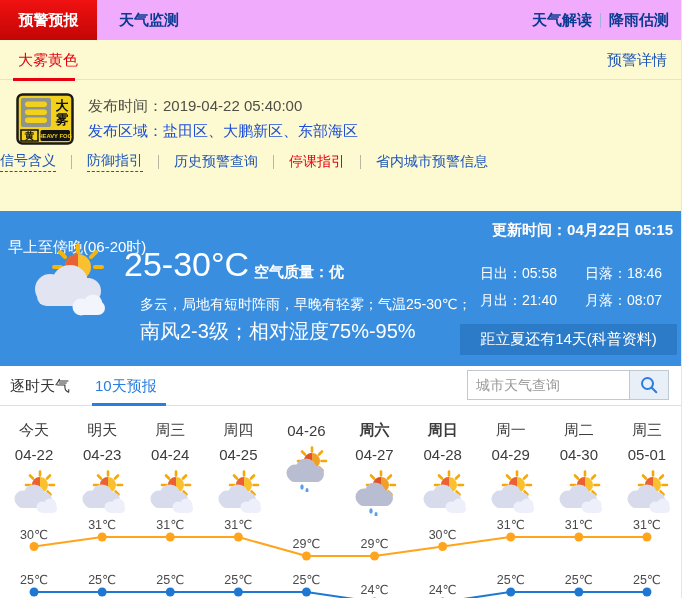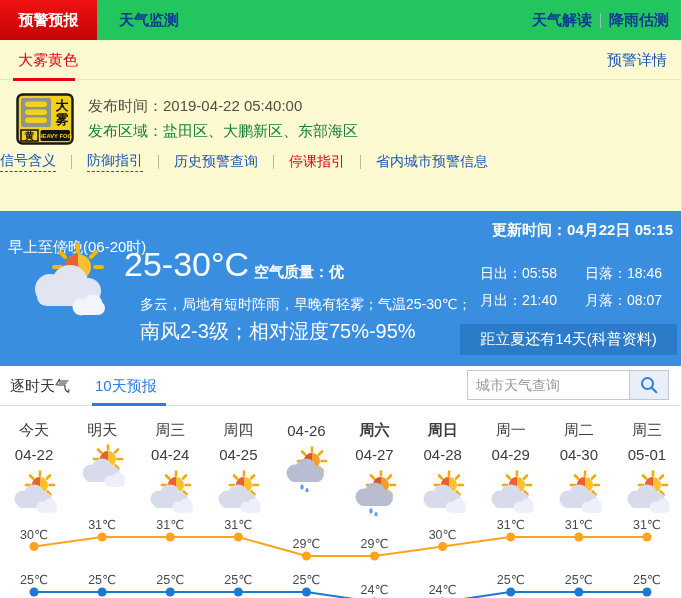--- a/index.html
+++ b/index.html
@@ -1,34 +1,34 @@
 <!DOCTYPE html>
 <html><head>
 <meta charset="utf-8">
 <style>
   html,body { margin:0; padding:0; background:#fff; font-family:"Liberation Sans","DejaVu Sans",sans-serif; }
   .page { position:relative; width:681px; height:598px; background:#fff; overflow:hidden; border-right:1px solid #e6e6e6; }
 
   
-  .topnav { height:40px; background:#22c55e; display:flex; align-items:stretch; position:relative; }
+  .topnav { height:40px; background:#f0abfc; display:flex; align-items:stretch; position:relative; }
   .topnav .tab-active { width:97px; background:linear-gradient(180deg,#f01111,#c30505); color:#fff; font-weight:bold; font-size:15px; display:flex; align-items:center; justify-content:center; cursor:pointer; }
   .topnav .tab { color:#0a3a91; font-weight:bold; font-size:15px; display:flex; align-items:center; margin-left:22px; cursor:pointer; }
   .topnav-right { position:absolute; right:12px; top:0; height:100%; display:flex; align-items:center; gap:8px; }
   .topnav-right a { color:#0a3a91; font-weight:bold; font-size:15px; text-decoration:none; cursor:pointer; }
   .vsep-blue { width:0; height:15px; border-left:1px solid #9fb6d4; }
 
   
   .alert-section { height:171px; background:#fdfad2; position:relative; }
   .alert-tabrow { height:39px; border-bottom:1px solid #e8e3c0; position:relative; }
   .alert-tab { position:absolute; left:18px; top:0; height:39px; line-height:39px; color:#e60012; font-size:15px; cursor:pointer; }
   .alert-tab-underline { position:absolute; left:13px; bottom:-2px; width:62px; height:3px; background:#e60012; }
   .alert-detail { position:absolute; right:14px; top:0; height:39px; line-height:39px; color:#1d56b8; font-size:15px; text-decoration:none; cursor:pointer; }
   .fog-icon { position:absolute; left:16px; top:53px; }
   .publish-line1 { position:absolute; left:88px; top:57px; font-size:15px; color:#4f4f46; }
-  .publish-line2 { position:absolute; left:88px; top:82px; font-size:15px; color:#15803d; }
+  .publish-line2 { position:absolute; left:88px; top:82px; font-size:15px; color:#1d4ed8; }
   .alert-links { position:absolute; left:0; right:0; top:112px; display:flex; justify-content:flex-start; align-items:center; gap:15px; font-size:14px; }
   .alert-links a { color:#1d56b8; text-decoration:none; cursor:pointer; }
   .alert-links a.dotted { border-bottom:1px dashed #1d56b8; padding-bottom:1px; }
   .alert-links a.red { color:#e60012; }
   .vsep { width:0; height:14px; border-left:1px solid #b8b8a0; }
 
   
   .weather-panel { height:155px; background:#3a8edf; position:relative; color:#fff; }
   .wp-period { position:absolute; left:8px; top:27px; font-size:15px; font-weight:normal; }
   .wp-update { position:absolute; right:8px; top:10px; font-size:15px; font-weight:bold; }
@@ -201,20 +201,21 @@
               <g fill="#edf0fa">
                 <circle cx="33" cy="37" r="5.5"></circle>
                 <circle cx="41" cy="35" r="6.5"></circle>
                 <rect x="30" y="34" width="18" height="9" rx="4.5"></rect>
               </g>
             </svg>
           </div>
         </div>
         <div class="fc-col">
           <div class="fc-day">明天</div>
+          <div class="fc-date">04-23</div>
           <div class="fc-icon">
             <svg width="50" height="46" viewBox="0 0 50 46">
               <g stroke="#f5a80a" stroke-width="2.6" stroke-linecap="round">
                 <line x1="31" y1="1.5" x2="31" y2="5.5"></line>
                 <line x1="21" y1="5.5" x2="24" y2="8.5"></line>
                 <line x1="41" y1="5.5" x2="38" y2="8.5"></line>
                 <line x1="17" y1="15" x2="21.5" y2="15"></line>
                 <line x1="40.5" y1="15" x2="45" y2="15"></line>
                 <line x1="38.5" y1="21.5" x2="41.5" y2="24.5"></line>
               </g>

